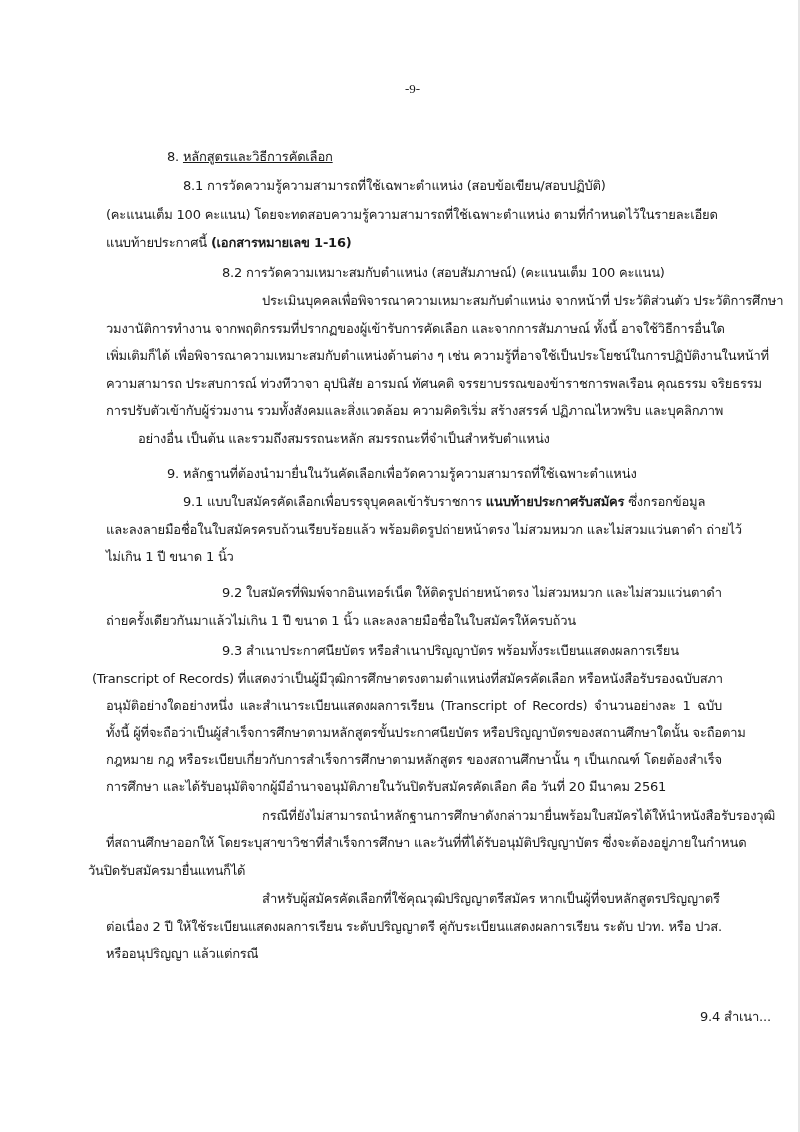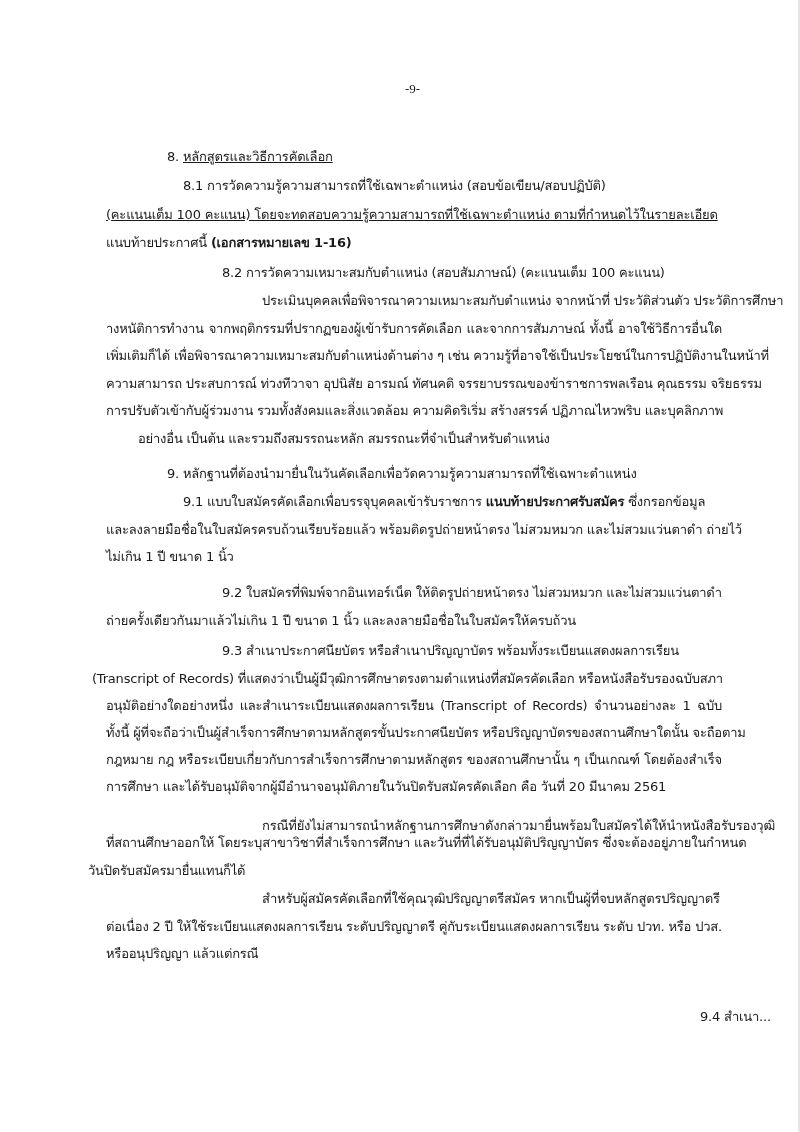--- a/index.html
+++ b/index.html
@@ -26,27 +26,27 @@
 
 <div class="page-edge"></div>
 
 <div class="pageno">-9-</div>
 
 <div class="ln" style="left:167px; top:148px;text-align:center;">
   <span>8.</span>
   <span class="u">หลักสูตรและวิธีการคัดเลือก</span>
 </div>
 <div class="ln" style="left:183px; top:177px;">8.1 การวัดความรู้ความสามารถที่ใช้เฉพาะตำแหน่ง (สอบข้อเขียน/สอบปฏิบัติ)</div>
-<div class="ln" style="left:106px; top:206px;text-decoration:underline;">(คะแนนเต็ม 100 คะแนน) โดยจะทดสอบความรู้ความสามารถที่ใช้เฉพาะตำแหน่ง ตามที่กำหนดไว้ในรายละเอียด</div>
+<div class="ln" style="left:106px; top:206px;">(คะแนนเต็ม 100 คะแนน) โดยจะทดสอบความรู้ความสามารถที่ใช้เฉพาะตำแหน่ง ตามที่กำหนดไว้ในรายละเอียด</div>
 <div class="ln" style="left:106px; top:234px;">
   <span>แนบท้ายประกาศนี้ </span><span class="b">(เอกสารหมายเลข 1-16)</span>
 </div>
 <div class="ln" style="left:222px; top:264px;">8.2 การวัดความเหมาะสมกับตำแหน่ง (สอบสัมภาษณ์) (คะแนนเต็ม 100 คะแนน)</div>
 <div class="ln" style="left:262px; top:292px;">ประเมินบุคคลเพื่อพิจารณาความเหมาะสมกับตำแหน่ง จากหน้าที่ ประวัติส่วนตัว ประวัติการศึกษา</div>
-<div class="ln just" style="left:106px; top:320px;">างหนัติการทำงาน จากพฤติกรรมที่ปรากฏของผู้เข้ารับการคัดเลือก และจากการสัมภาษณ์ ทั้งนี้ อาจใช้วิธีการอื่นใด</div>
+<div class="ln just" style="left:106px; top:320px;">วมงานัติการทำงาน จากพฤติกรรมที่ปรากฏของผู้เข้ารับการคัดเลือก และจากการสัมภาษณ์ ทั้งนี้ อาจใช้วิธีการอื่นใด</div>
 <div class="ln just" style="left:106px; top:347px;">เพิ่มเติมก็ได้ เพื่อพิจารณาความเหมาะสมกับตำแหน่งด้านต่าง ๆ เช่น ความรู้ที่อาจใช้เป็นประโยชน์ในการปฏิบัติงานในหน้าที่</div>
 <div class="ln just" style="left:106px; top:375px;">ความสามารถ ประสบการณ์ ท่วงทีวาจา อุปนิสัย อารมณ์ ทัศนคติ จรรยาบรรณของข้าราชการพลเรือน คุณธรรม จริยธรรม</div>
 <div class="ln just" style="left:106px; top:402px;">การปรับตัวเข้ากับผู้ร่วมงาน  รวมทั้งสังคมและสิ่งแวดล้อม  ความคิดริเริ่ม  สร้างสรรค์ ปฏิภาณไหวพริบ  และบุคลิกภาพ</div>
 <div class="ln" style="left:106px; top:430px;margin-left:32px;">อย่างอื่น เป็นต้น และรวมถึงสมรรถนะหลัก  สมรรถนะที่จำเป็นสำหรับตำแหน่ง</div>
 
 <div class="ln" style="left:167px; top:465px;">9. หลักฐานที่ต้องนำมายื่นในวันคัดเลือกเพื่อวัดความรู้ความสามารถที่ใช้เฉพาะตำแหน่ง</div>
 <div class="ln" style="left:183px; top:493px;">
   <span>9.1 แบบใบสมัครคัดเลือกเพื่อบรรจุบุคคลเข้ารับราชการ </span><span class="b">แนบท้ายประกาศรับสมัคร</span><span> ซึ่งกรอกข้อมูล</span>
 </div>
 <div class="ln just" style="left:106px; top:521px;">และลงลายมือชื่อในใบสมัครครบถ้วนเรียบร้อยแล้ว พร้อมติดรูปถ่ายหน้าตรง ไม่สวมหมวก และไม่สวมแว่นตาดำ ถ่ายไว้</div>
@@ -55,21 +55,21 @@
 <div class="ln" style="left:222px; top:584px;">9.2 ใบสมัครที่พิมพ์จากอินเทอร์เน็ต  ให้ติดรูปถ่ายหน้าตรง  ไม่สวมหมวก และไม่สวมแว่นตาดำ</div>
 <div class="ln" style="left:106px; top:612px;">ถ่ายครั้งเดียวกันมาแล้วไม่เกิน 1 ปี ขนาด 1 นิ้ว และลงลายมือชื่อในใบสมัครให้ครบถ้วน</div>
 
 <div class="ln" style="left:222px; top:642px;">9.3 สำเนาประกาศนียบัตร หรือสำเนาปริญญาบัตร พร้อมทั้งระเบียนแสดงผลการเรียน</div>
 <div class="ln just" style="left:92px; top:670px;">(Transcript  of  Records)  ที่แสดงว่าเป็นผู้มีวุฒิการศึกษาตรงตามตำแหน่งที่สมัครคัดเลือก  หรือหนังสือรับรองฉบับสภา</div>
 <div class="ln just" style="left:106px; top:697px;">อนุมัติอย่างใดอย่างหนึ่ง และสำเนาระเบียนแสดงผลการเรียน (Transcript of Records) จำนวนอย่างละ 1 ฉบับ</div>
 <div class="ln just" style="left:106px; top:724px;">ทั้งนี้ ผู้ที่จะถือว่าเป็นผู้สำเร็จการศึกษาตามหลักสูตรขั้นประกาศนียบัตร หรือปริญญาบัตรของสถานศึกษาใดนั้น จะถือตาม</div>
 <div class="ln just" style="left:106px; top:751px;">กฎหมาย  กฎ  หรือระเบียบเกี่ยวกับการสำเร็จการศึกษาตามหลักสูตร  ของสถานศึกษานั้น  ๆ  เป็นเกณฑ์  โดยต้องสำเร็จ</div>
 <div class="ln" style="left:106px; top:778px;">การศึกษา และได้รับอนุมัติจากผู้มีอำนาจอนุมัติภายในวันปิดรับสมัครคัดเลือก คือ วันที่ 20 มีนาคม 2561</div>
 
-<div class="ln" style="left:262px; top:807px;margin-top:10px;">กรณีที่ยังไม่สามารถนำหลักฐานการศึกษาดังกล่าวมายื่นพร้อมใบสมัครได้ให้นำหนังสือรับรองวุฒิ</div>
+<div class="ln" style="left:262px; top:807px;">กรณีที่ยังไม่สามารถนำหลักฐานการศึกษาดังกล่าวมายื่นพร้อมใบสมัครได้ให้นำหนังสือรับรองวุฒิ</div>
 <div class="ln just" style="left:106px; top:834px;">ที่สถานศึกษาออกให้ โดยระบุสาขาวิชาที่สำเร็จการศึกษา และวันที่ที่ได้รับอนุมัติปริญญาบัตร ซึ่งจะต้องอยู่ภายในกำหนด</div>
 <div class="ln" style="left:88px; top:862px;">วันปิดรับสมัครมายื่นแทนก็ได้</div>
 
 <div class="ln" style="left:262px; top:890px;">สำหรับผู้สมัครคัดเลือกที่ใช้คุณวุฒิปริญญาตรีสมัคร หากเป็นผู้ที่จบหลักสูตรปริญญาตรี</div>
 <div class="ln just" style="left:106px; top:918px;">ต่อเนื่อง 2 ปี ให้ใช้ระเบียนแสดงผลการเรียน ระดับปริญญาตรี คู่กับระเบียนแสดงผลการเรียน ระดับ ปวท. หรือ ปวส.</div>
 <div class="ln" style="left:106px; top:945px;">หรืออนุปริญญา แล้วแต่กรณี</div>
 
 <div class="ln" style="left:672px; top:1008px;margin-left:28px;">9.4 สำเนา...</div>
 
 </body></html>

